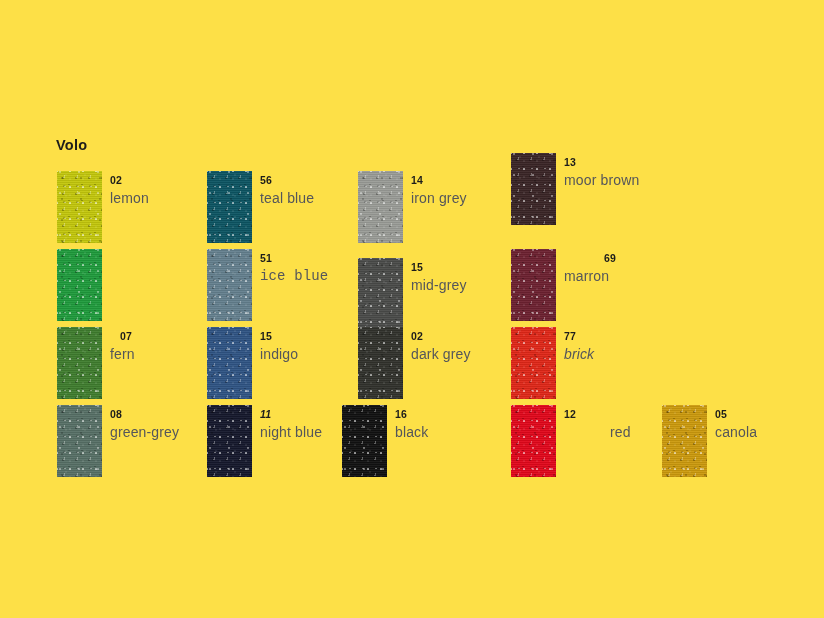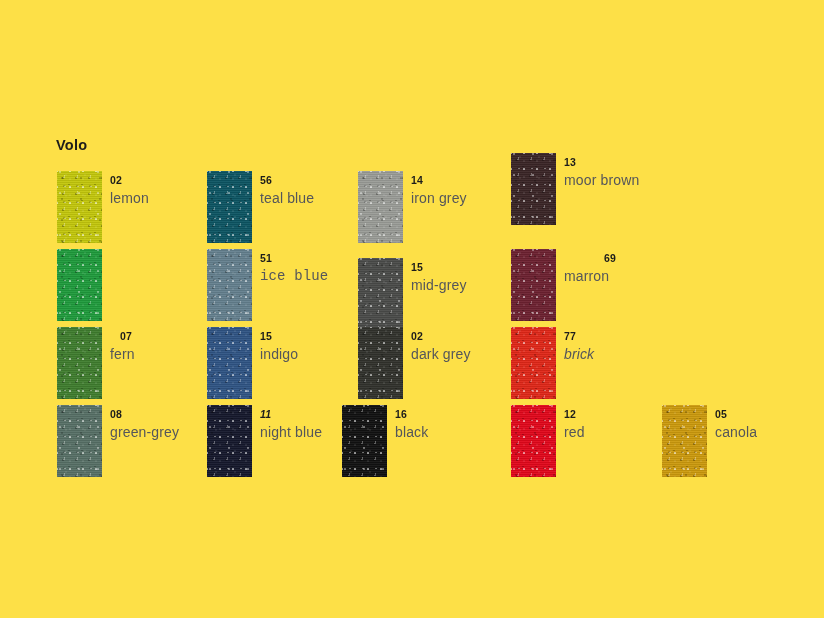--- a/index.html
+++ b/index.html
@@ -300,21 +300,21 @@
         </div>
       </div>
       <div class="swatch-entry" style="left: 511px; top: 405px;">
         <div class="swatch-chip" style="width: 45px; height: 72px; background-color: rgb(226, 7, 27);">
           <div class="weave"></div>
           <div class="weave2"></div>
           <div class="weft"></div>
         </div>
         <div class="swatch-meta">
           <div class="swatch-code" style="color: rgb(29, 29, 27);">12</div>
-          <div class="swatch-name" style="color: rgb(85, 86, 90);">red</div>
+          <div class="swatch-name" style="color: rgb(85, 86, 90); margin-left: 46px;">red</div>
         </div>
       </div>
       <div class="swatch-entry" style="left: 662px; top: 405px;">
         <div class="swatch-chip" style="width: 45px; height: 72px; background-color: rgb(204, 154, 13);">
           <div class="weave"></div>
           <div class="weave2"></div>
           <div class="weft"></div>
         </div>
         <div class="swatch-meta">
           <div class="swatch-code" style="color: rgb(29, 29, 27);">05</div>

